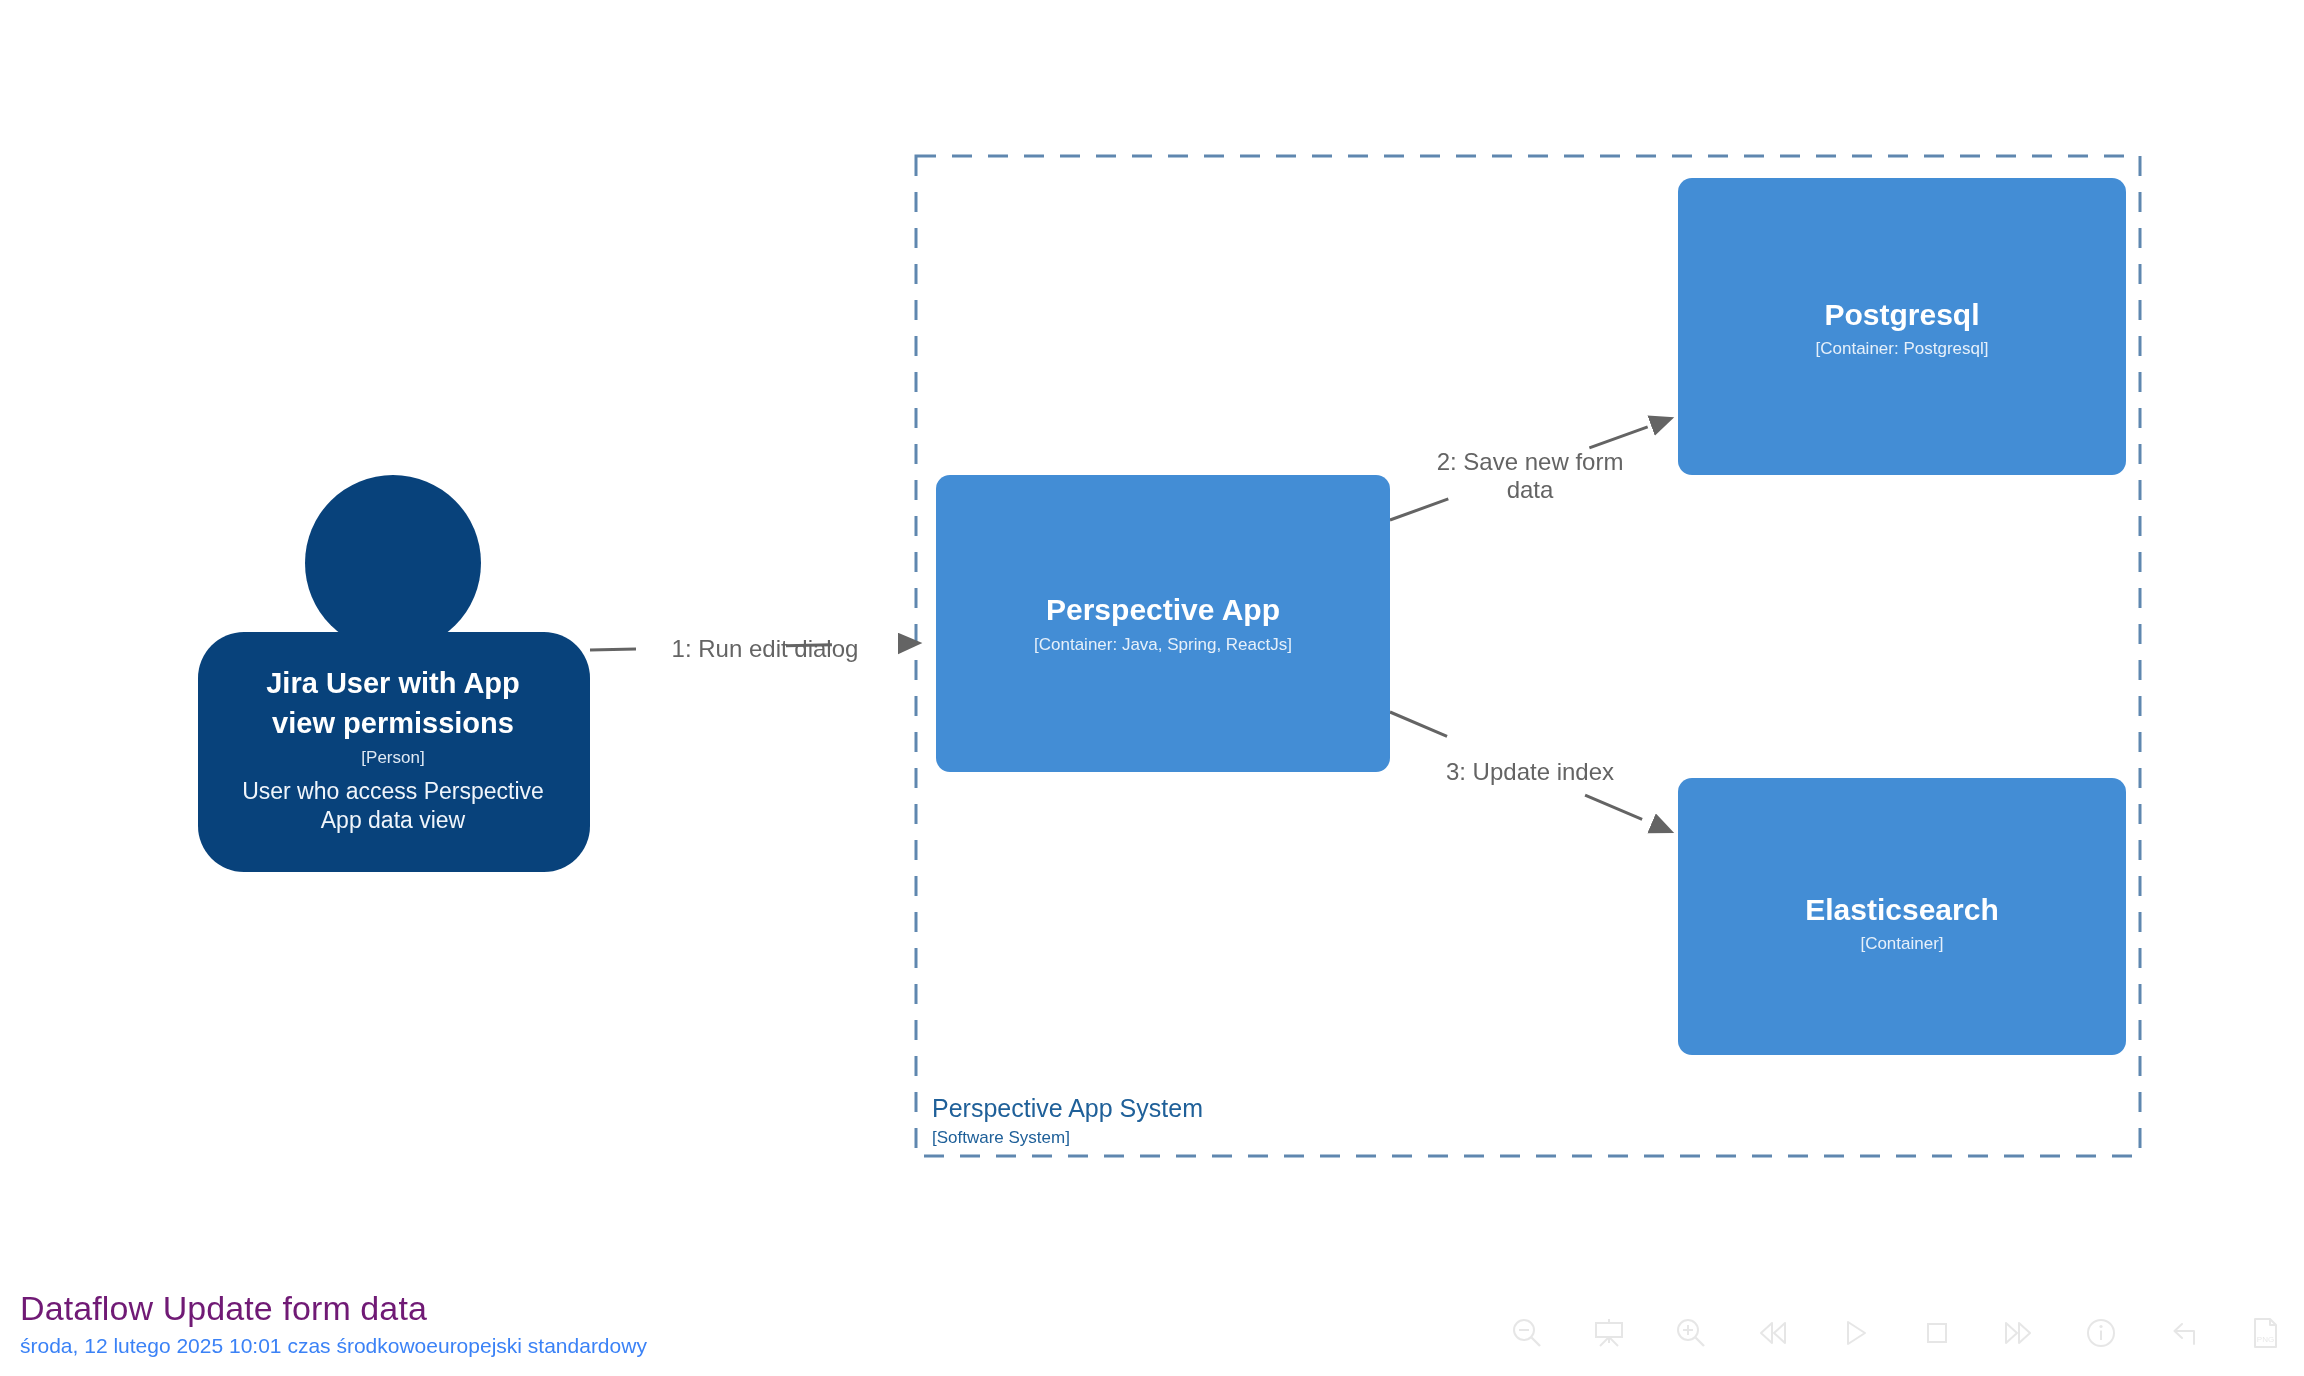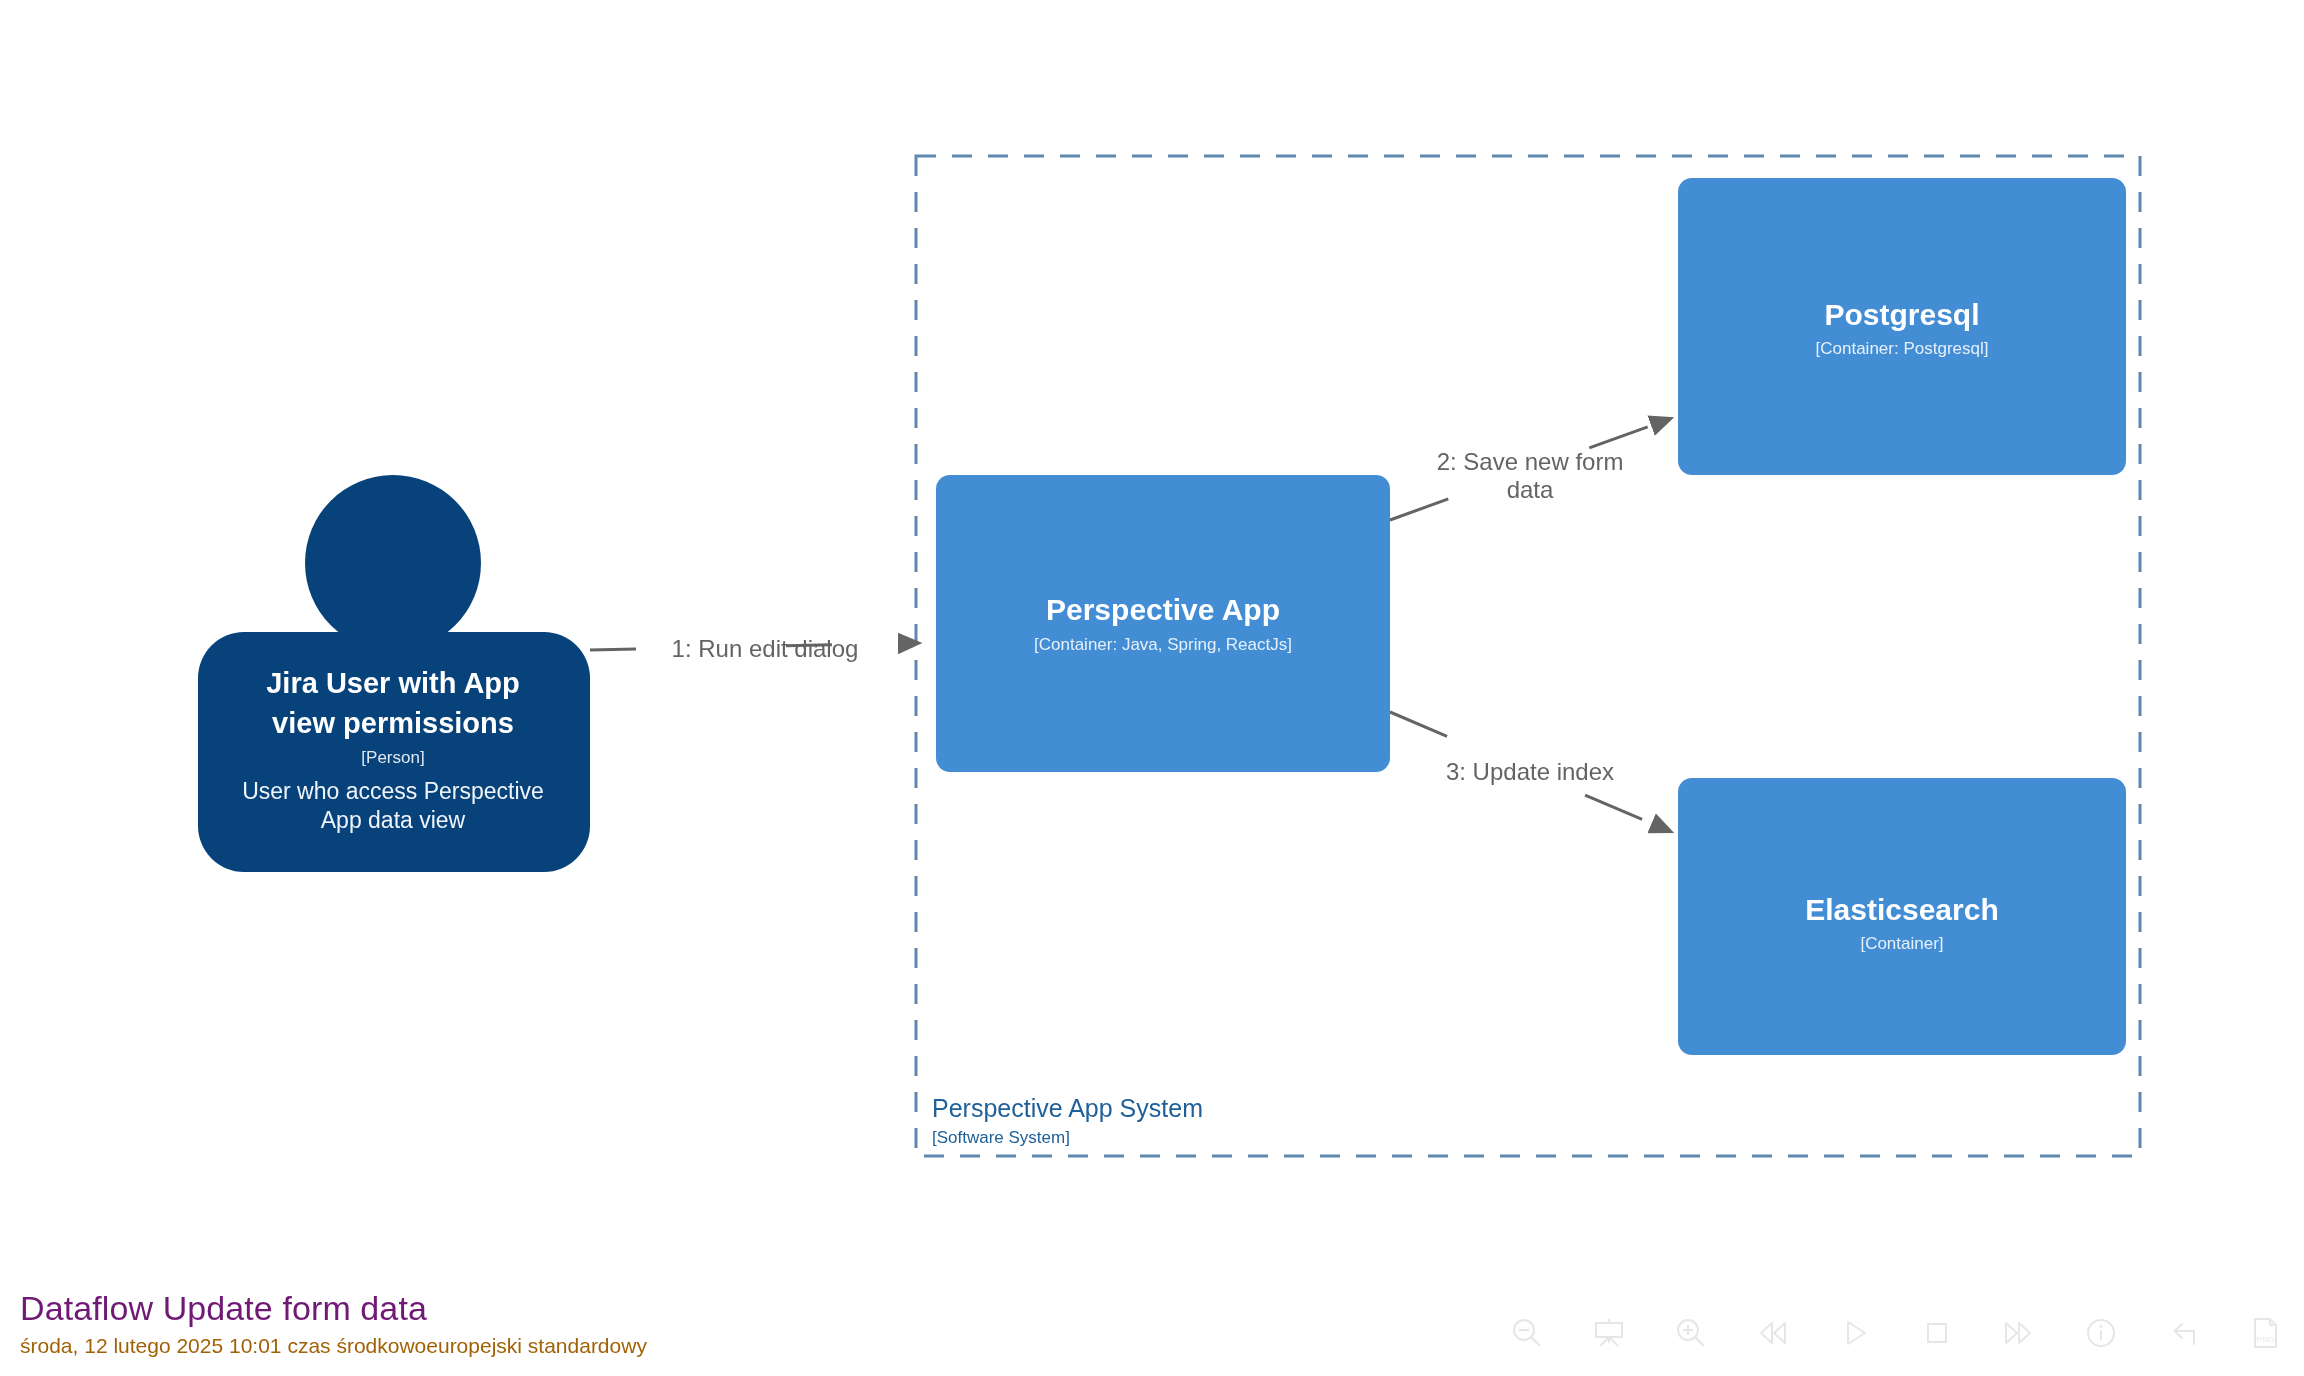--- a/index.html
+++ b/index.html
@@ -66,21 +66,21 @@
   }
   .footer-title {
     font-size: 34px;
     color: #701a75;
     letter-spacing: 0.1px;
     line-height: 1.18;
     white-space: nowrap;
   }
   .footer-sub {
     font-size: 21px;
-    color: #a16207;
+    color: #3b82f6;
     margin-top: 6px;
     white-space: nowrap;
   }
 
   .toolbar {
     position: absolute;
     right: 18px;
     bottom: 14px;
     display: flex;
     align-items: center;

